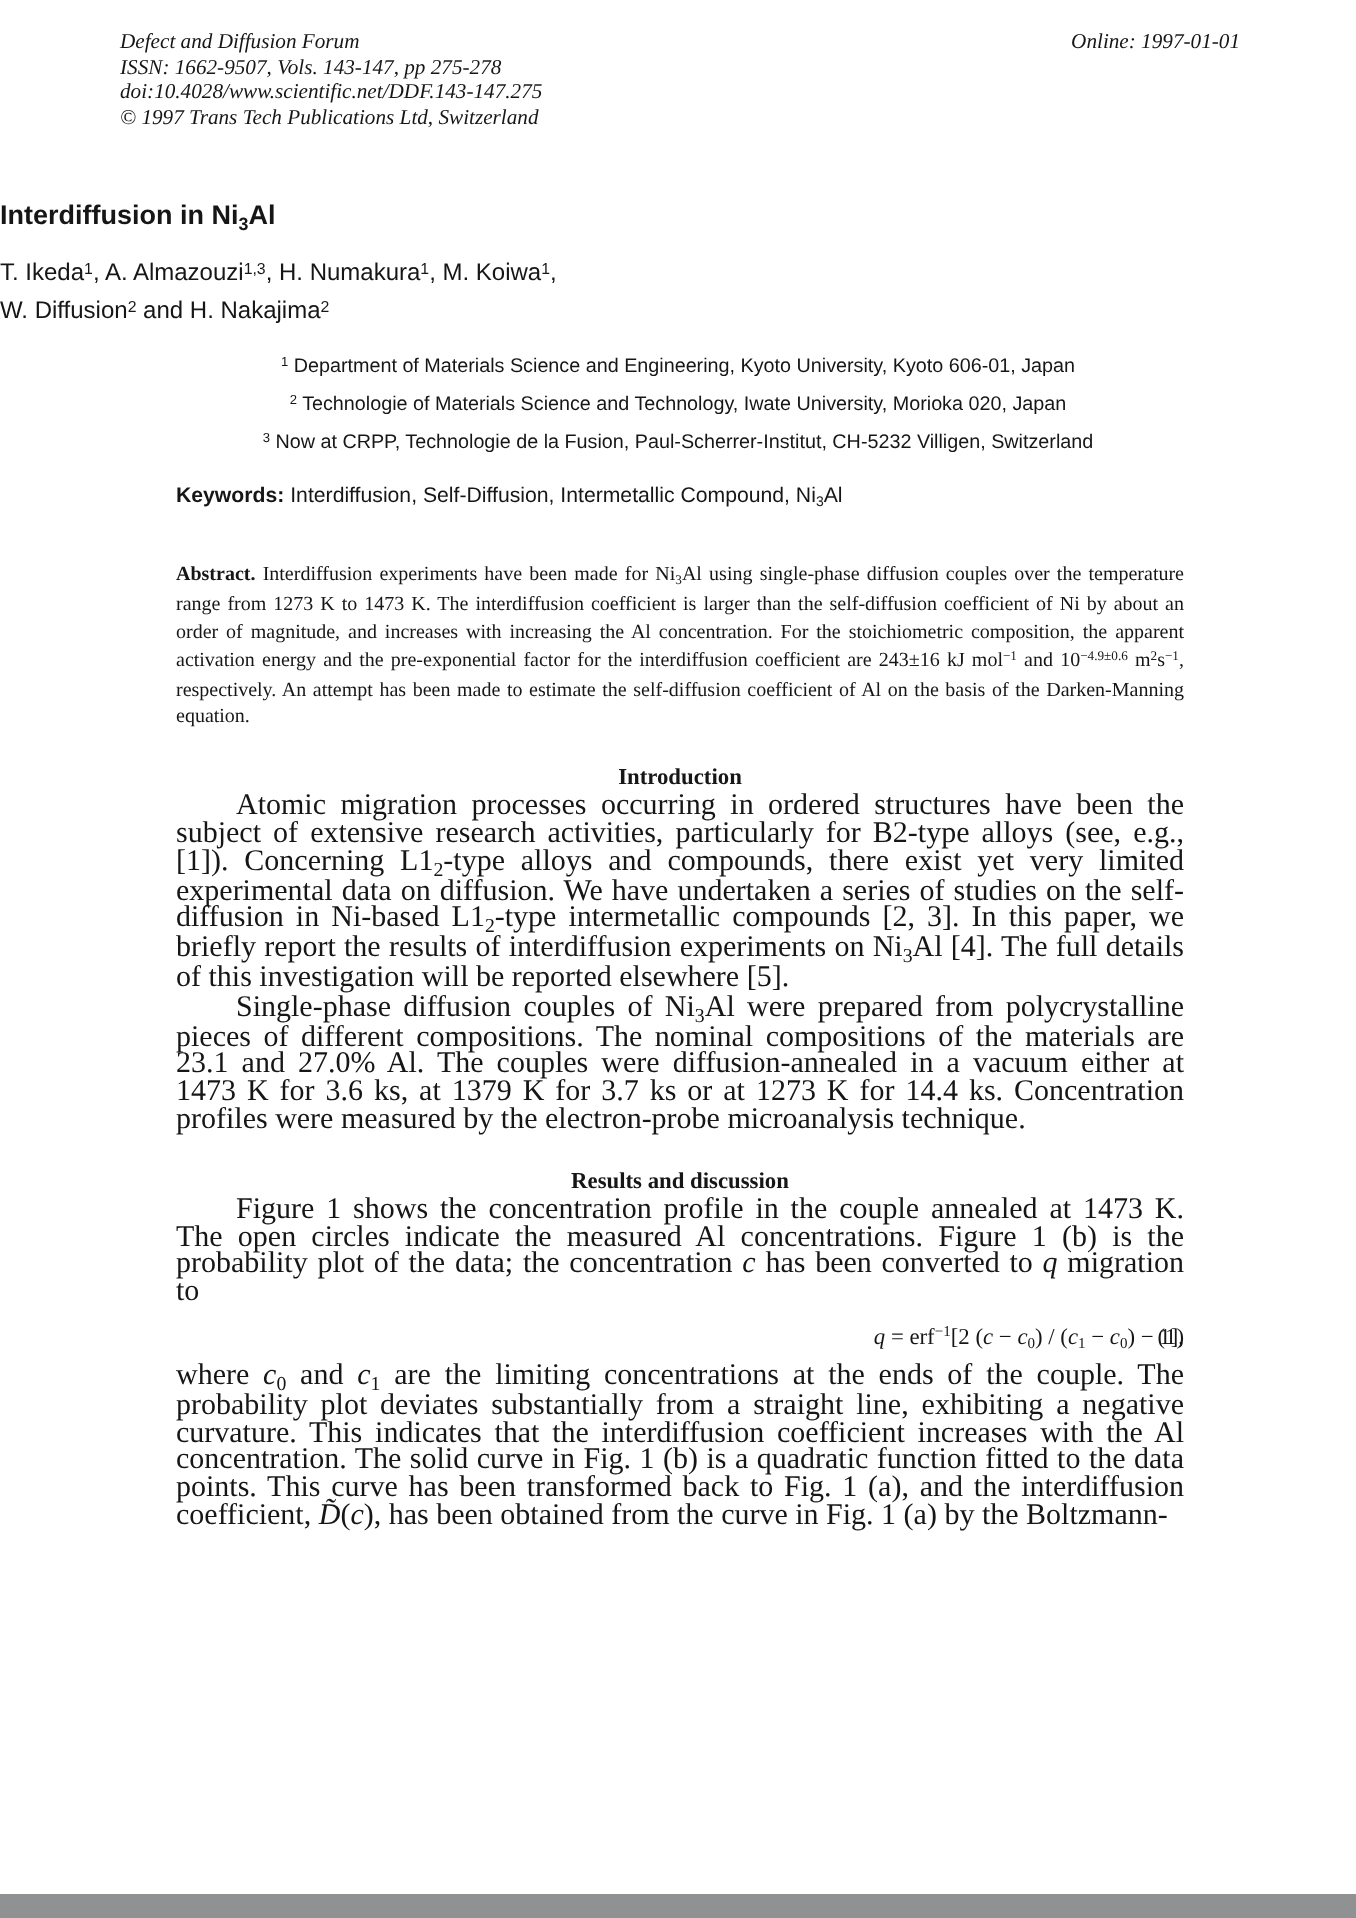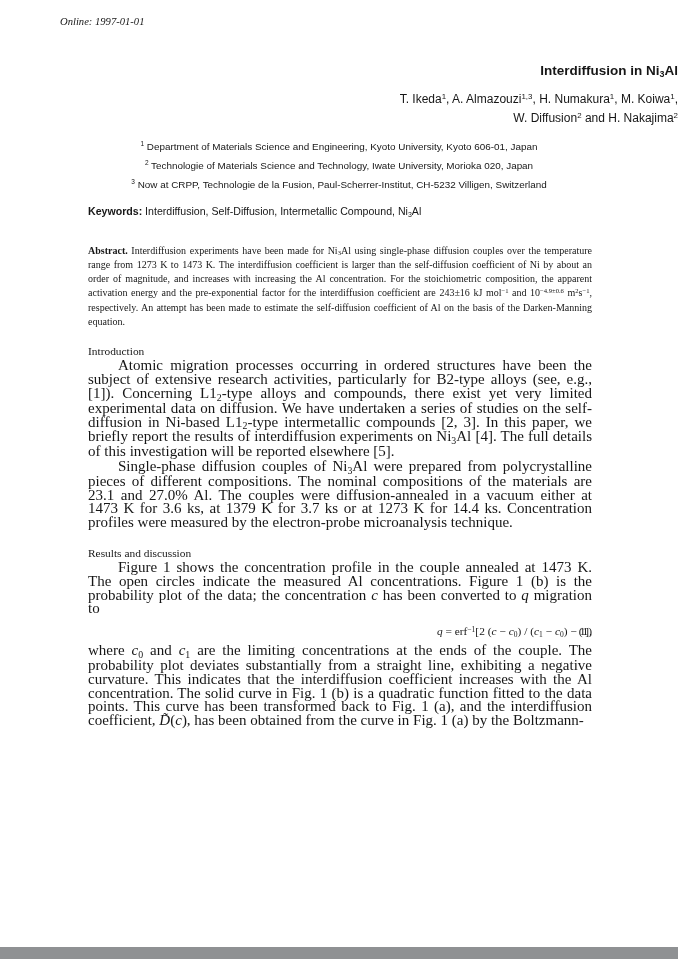--- a/index.html
+++ b/index.html
@@ -25,28 +25,28 @@
     align-items:flex-start;
     padding:16px 58px 0 60px;
     font-family:"Liberation Serif",serif;
     font-style:italic;
     font-size:10.6px;
     line-height:12.6px;
   }
   
   .title{
     margin-top:34px;
-    text-align:right;
+    text-align:left;
     font-family:"Liberation Sans",sans-serif;
     font-weight:bold;
     font-size:13.5px;
   }
   .authors{
     margin-top:13px;
-    text-align:right;
+    text-align:left;
     font-family:"Liberation Sans",sans-serif;
     font-size:12px;
     line-height:16px;
   }
   .authors + .authors{margin-top:1px;}
   .affiliations{margin-top:13px;}
   .affiliation{
     text-align:center;
     font-family:"Liberation Sans",sans-serif;
     font-size:9.9px;
@@ -61,21 +61,22 @@
   
   .abstract{
     margin:27px 86px 0 88px;
     font-size:10px;
     line-height:13.8px;
     text-align:justify;
   }
   .section-heading{
     margin:17px 86px 2px 88px;
     font-size:11.4px;
-    font-weight:normal;
+    font-weight:bold;
+    text-align:center;
   }
   .body-par{
     margin:1px 86px 0 88px;
     font-size:15px;
     line-height:13.8px;
     text-align:justify;
   }
   .indent{text-indent:30px;}
   .equation-row{
     position:relative;
@@ -102,20 +103,26 @@
     height:12px;
     background:var(--footer-strip);
   }
 </style>
 </head>
 <body>
 
 <div class="page">
 
   <div class="header">
+    <div class="header-left">
+      <div>Defect and Diffusion Forum</div>
+      <div>ISSN: 1662-9507, Vols. 143-147, pp 275-278</div>
+      <div>doi:10.4028/www.scientific.net/DDF.143-147.275</div>
+      <div>© 1997 Trans Tech Publications Ltd, Switzerland</div>
+    </div>
     <div class="header-right">Online: 1997-01-01</div>
   </div>
 
   <h1 class="title"><span>Interdiffusion in Ni</span><span class="sub">3</span><span>Al</span></h1>
 
   <div class="authors"><span>T. Ikeda</span><span class="sup">1</span><span>, A. Almazouzi</span><span class="sup">1,3</span><span>, H. Numakura</span><span class="sup">1</span><span>, M. Koiwa</span><span class="sup">1</span><span>,</span></div>
   <div class="authors"><span>W. Diffusion</span><span class="sup">2</span><span> and H. Nakajima</span><span class="sup">2</span></div>
 
   <div class="affiliations">
     <div class="affiliation"><span class="sup">1</span><span> Department of Materials Science and Engineering, Kyoto University, Kyoto 606-01, Japan</span></div>

